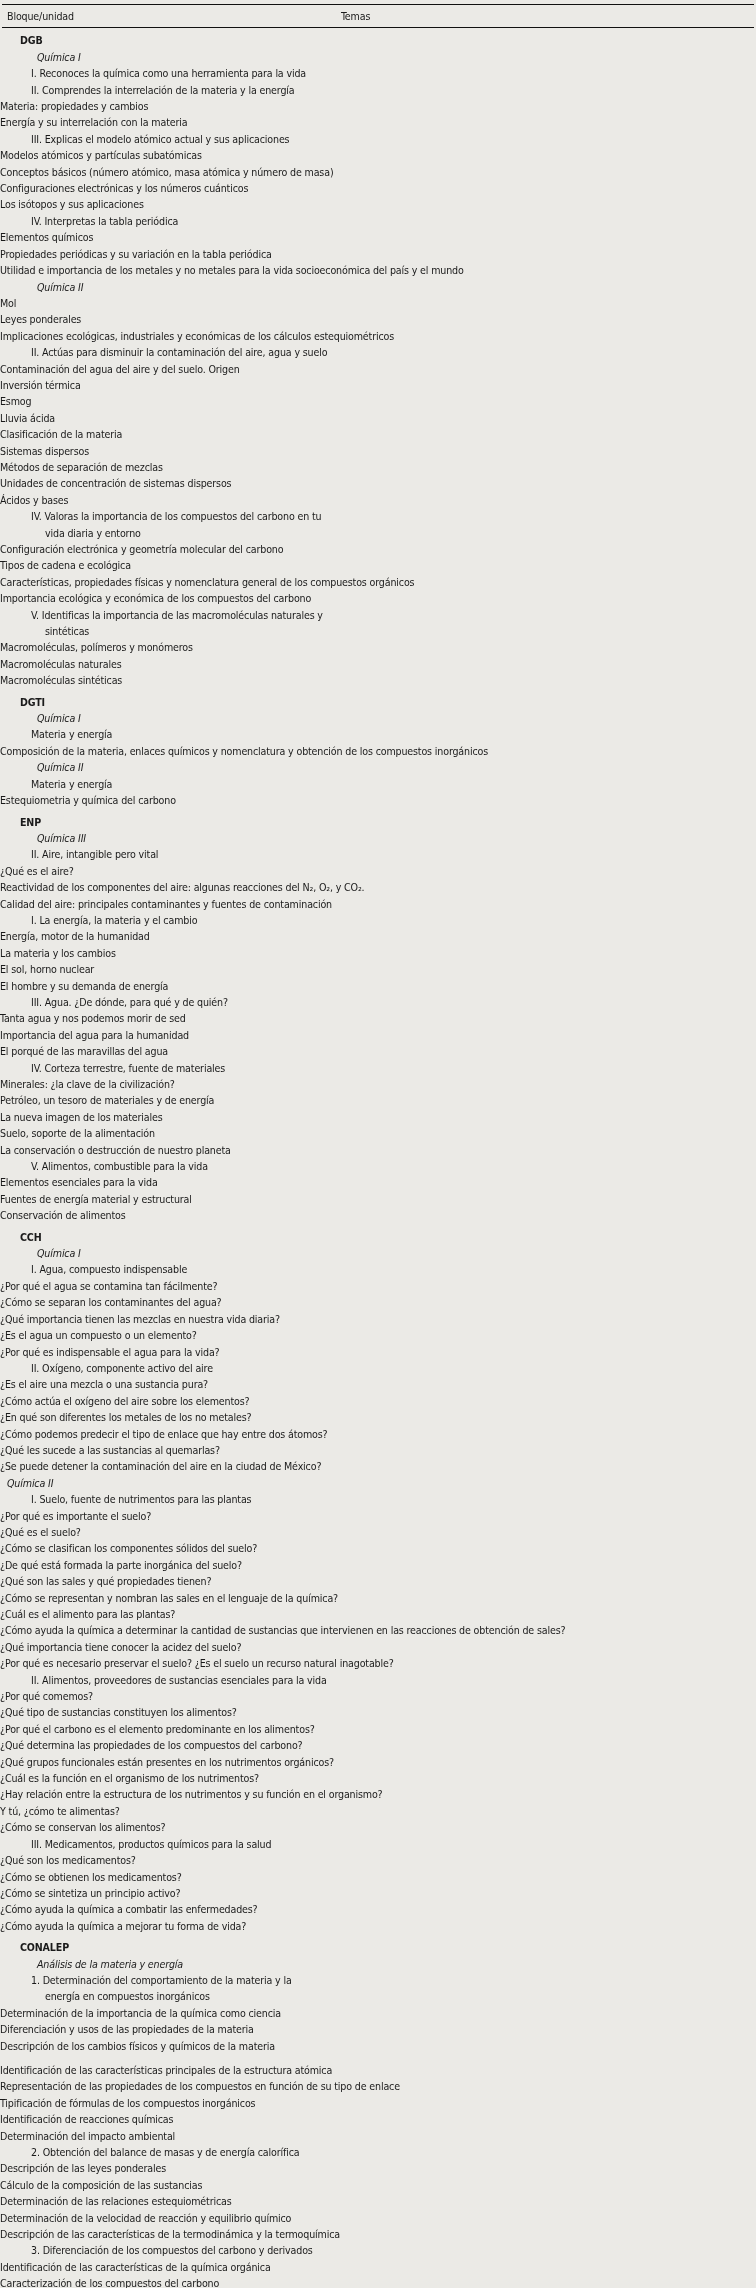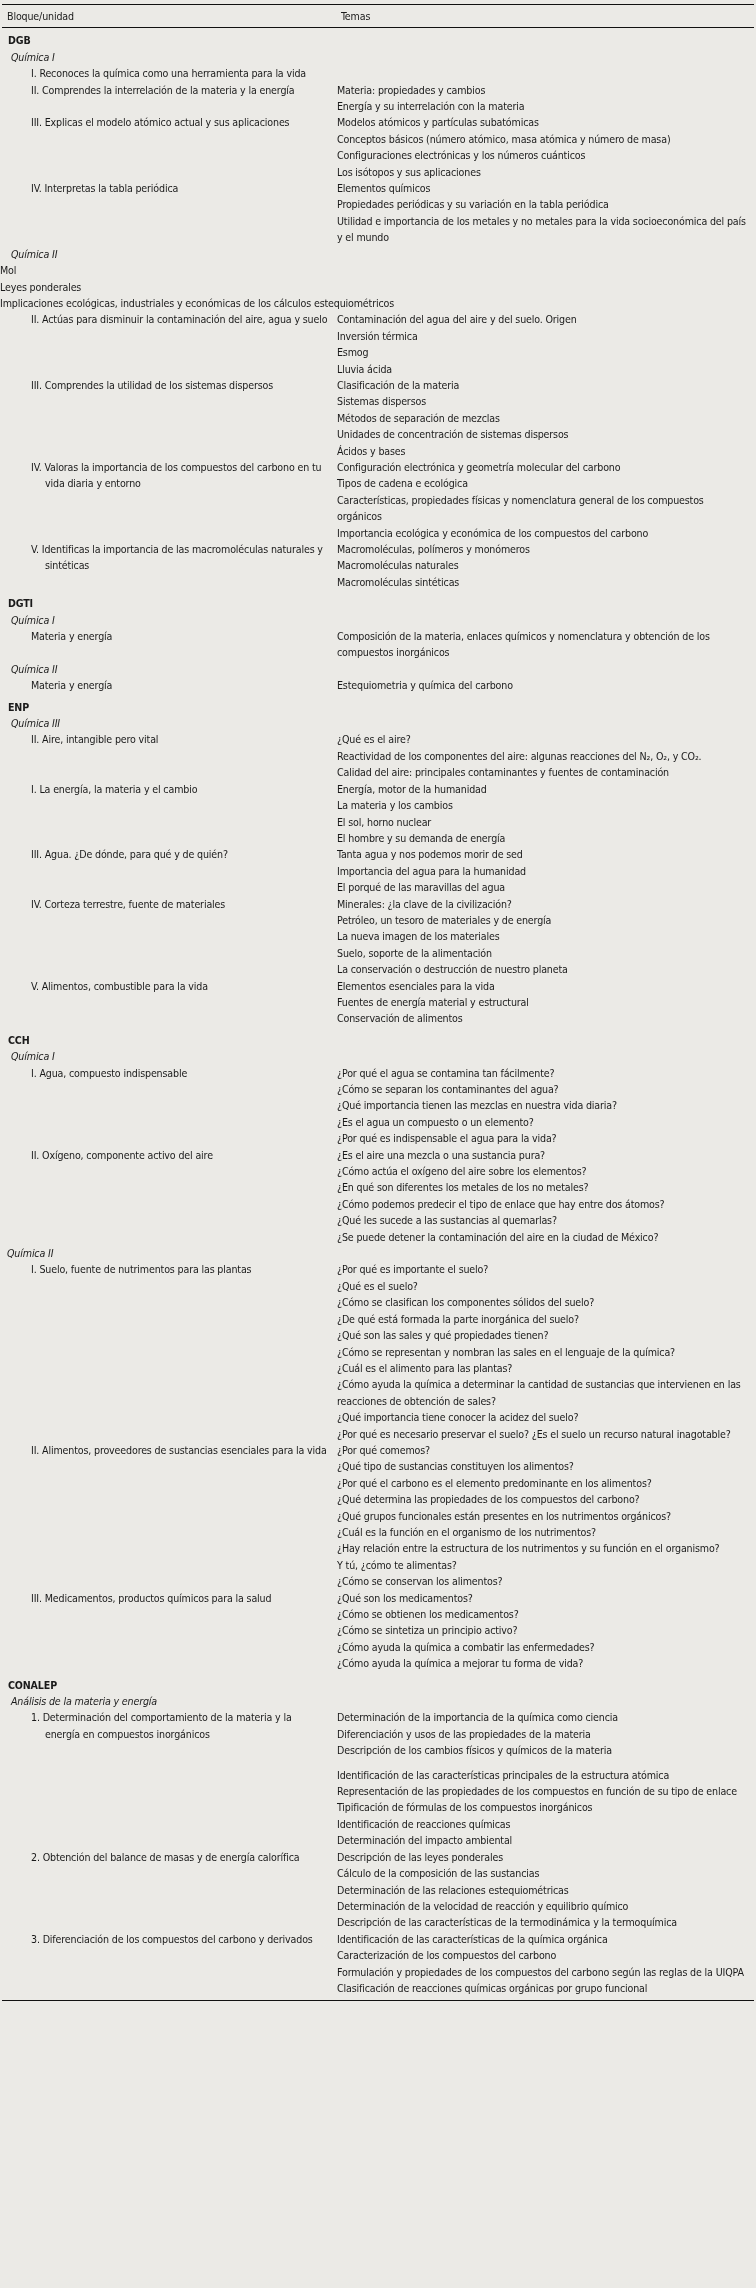--- a/index.html
+++ b/index.html
@@ -12,25 +12,25 @@
     line-height: 16.4px;
     letter-spacing: -0.15px;
   }
   .page { position: relative; width: 756px; padding-top: 2px; padding-bottom: 20px; }
   .rule-top { border-top: 1.3px solid #111; margin: 2px 2px 0 2px; }
   .rule-mid { border-top: 1.3px solid #111; margin: 0 2px; }
   .rule-bottom { border-top: 1.3px solid #111; margin: 4px 2px 0 2px; }
   .header { display: flex; padding: 3px 0 3px 0; }
   .header .c1 { width: 334px; padding-left: 7px; }
   .header .c2 { flex: 1; }
-  .org { font-weight: bold; padding-left: 8px; margin-top: 5px; }
+  .org { font-weight: bold; padding-left: 20px; margin-top: 5px; }
   .org:first-of-type { margin-top: 4px; }
-  .course { font-style: italic; padding-left: 11px; }
+  .course { font-style: italic; padding-left: 37px; }
   .course.flush { padding-left: 7px; }
-  .row { display: flex; }
+  .row { display: flex; flex-direction: column; }
   .row .left { width: 337px; box-sizing: border-box; padding-left: 31px; padding-right: 8px; text-indent: 0; }
   .row .left .unit { display: block; padding-left: 14px; text-indent: -14px; }
   .row .right { flex: 1; padding-right: 6px; }
   .row .right div { }
   .gap { height: 8px; }
 </style>
 </head>
 <body>
 
 <div class="page">
@@ -91,23 +91,20 @@
           <span class="unit">II. Actúas para disminuir la contaminación del aire, agua y suelo</span>
         </div>
         <div class="right">
           <div class="topic">Contaminación del agua del aire y del suelo. Origen</div>
           <div class="topic">Inversión térmica</div>
           <div class="topic">Esmog</div>
           <div class="topic">Lluvia ácida</div>
         </div>
       </div>
       <div class="row">
-        <div class="left">
-          <span class="unit">III. Comprendes la utilidad de los sistemas dispersos</span>
-        </div>
         <div class="right">
           <div class="topic">Clasificación de la materia</div>
           <div class="topic">Sistemas dispersos</div>
           <div class="topic">Métodos de separación de mezclas</div>
           <div class="topic">Unidades de concentración de sistemas dispersos</div>
           <div class="topic">Ácidos y bases</div>
         </div>
       </div>
       <div class="row">
         <div class="left">

